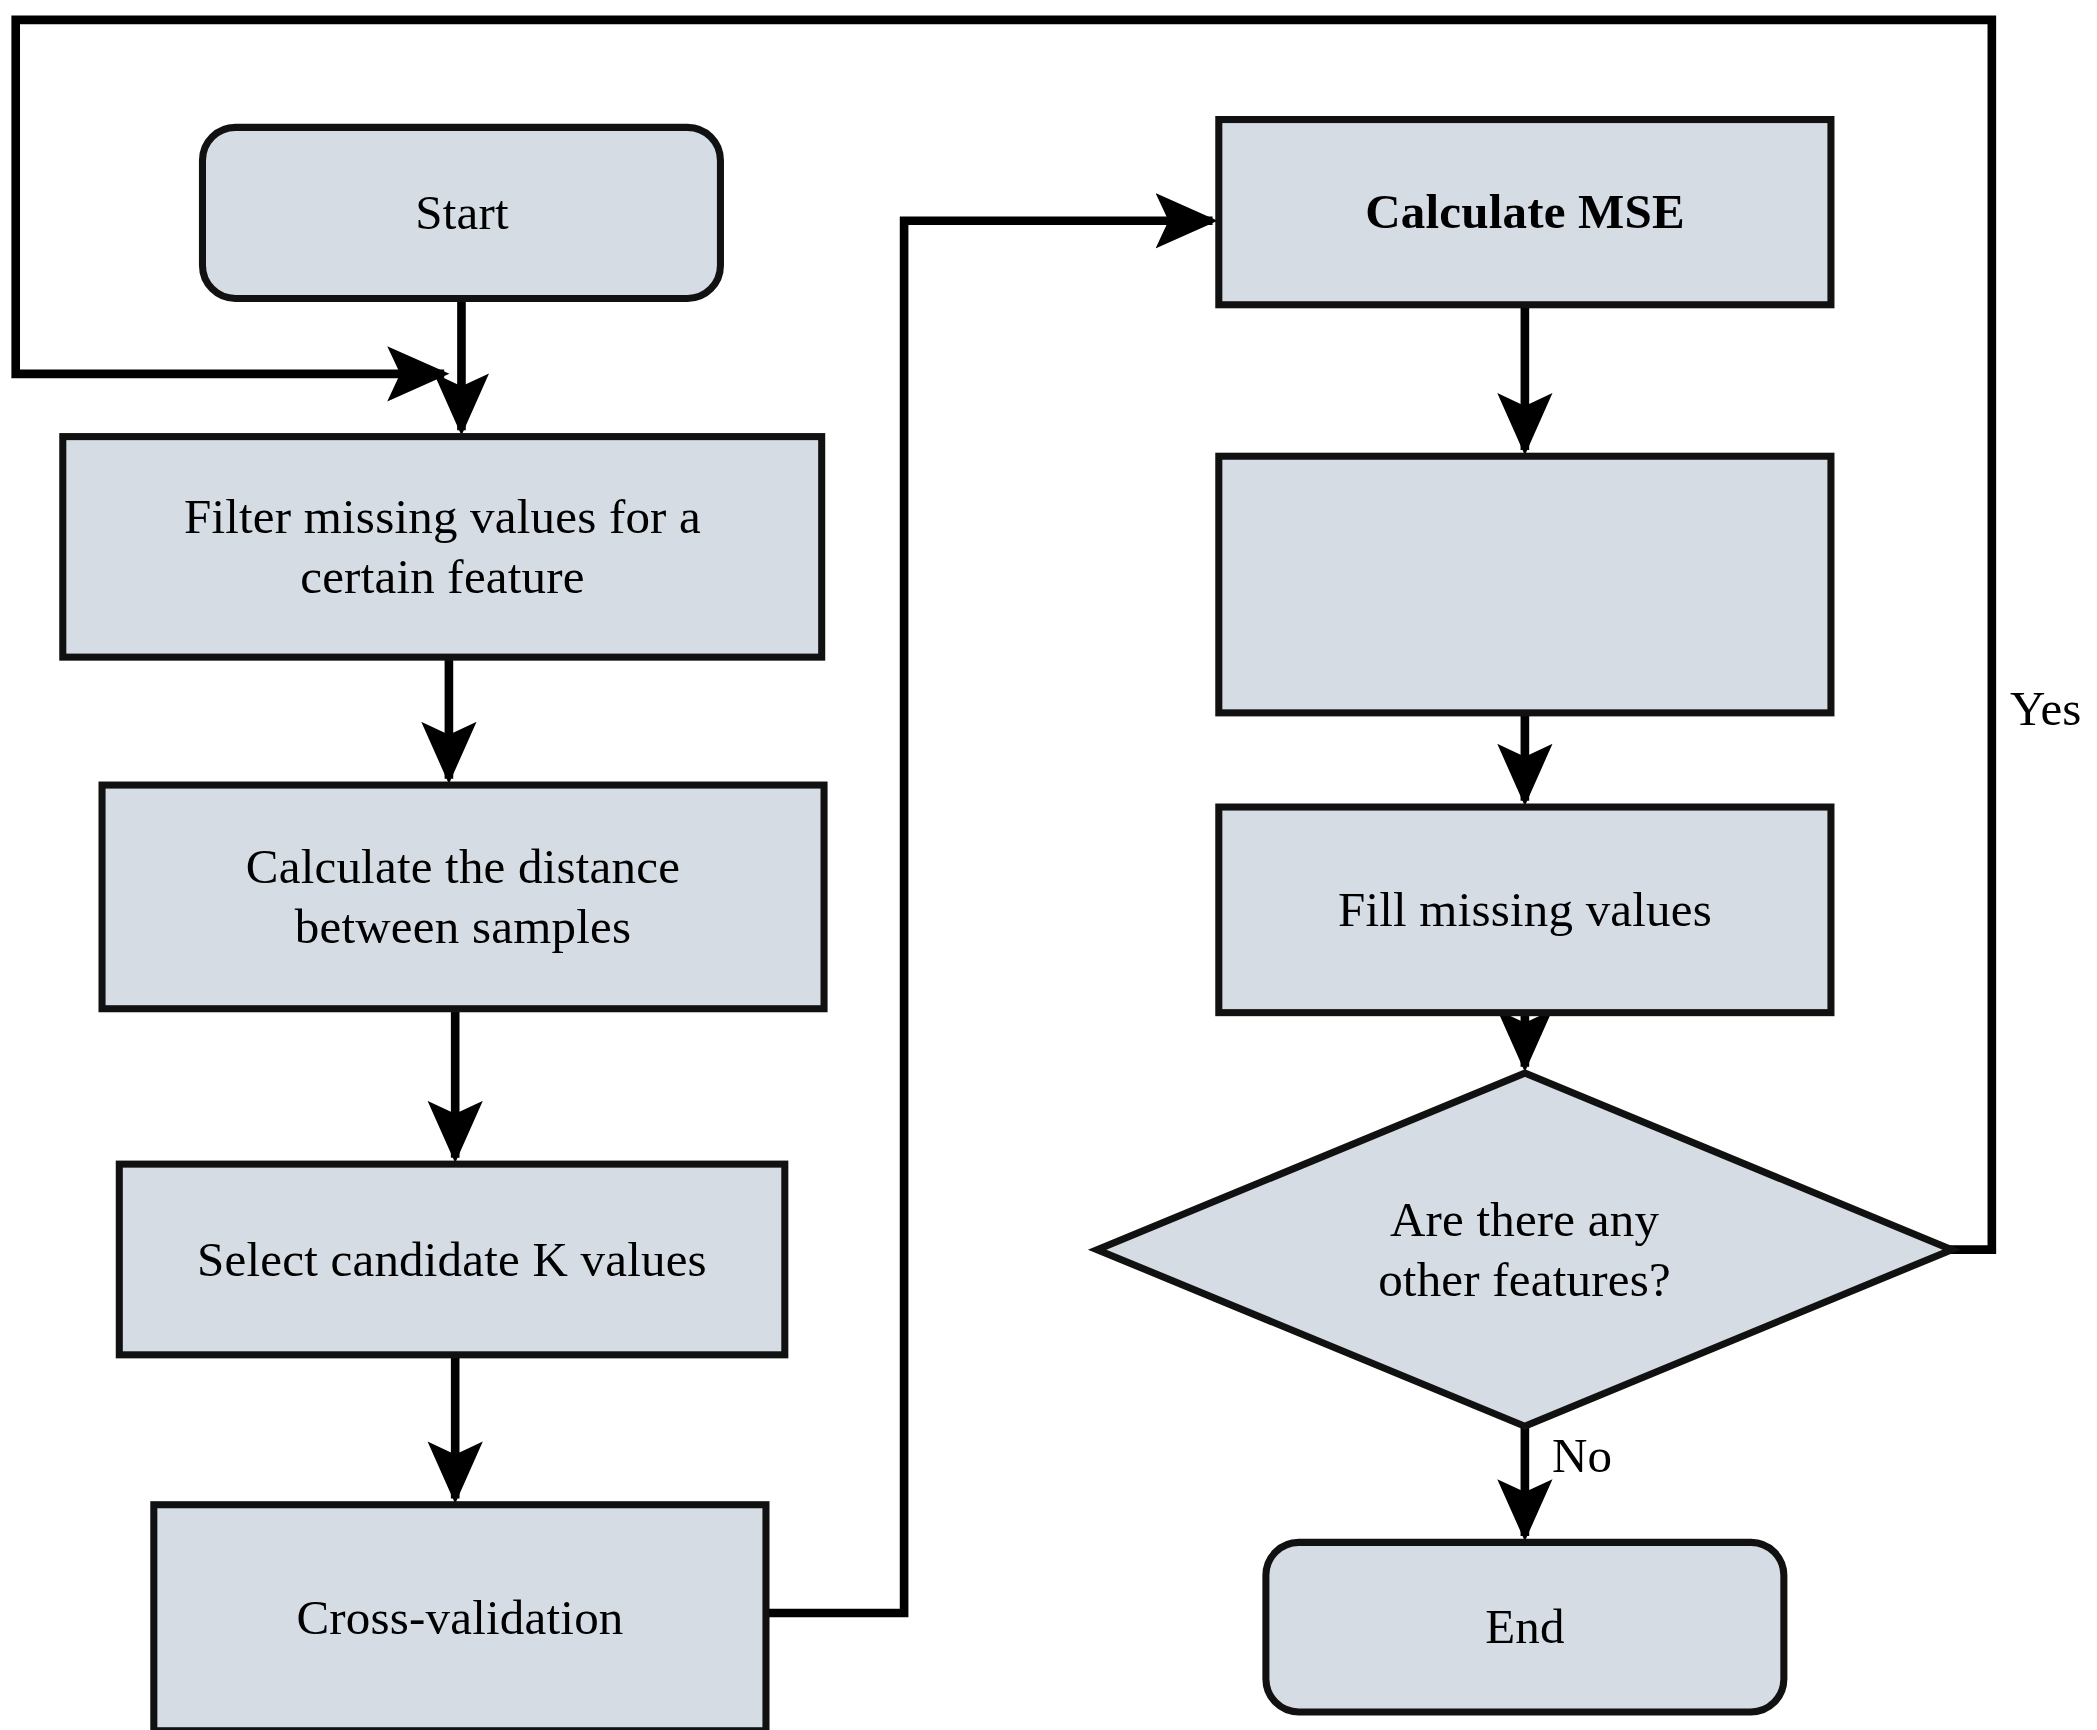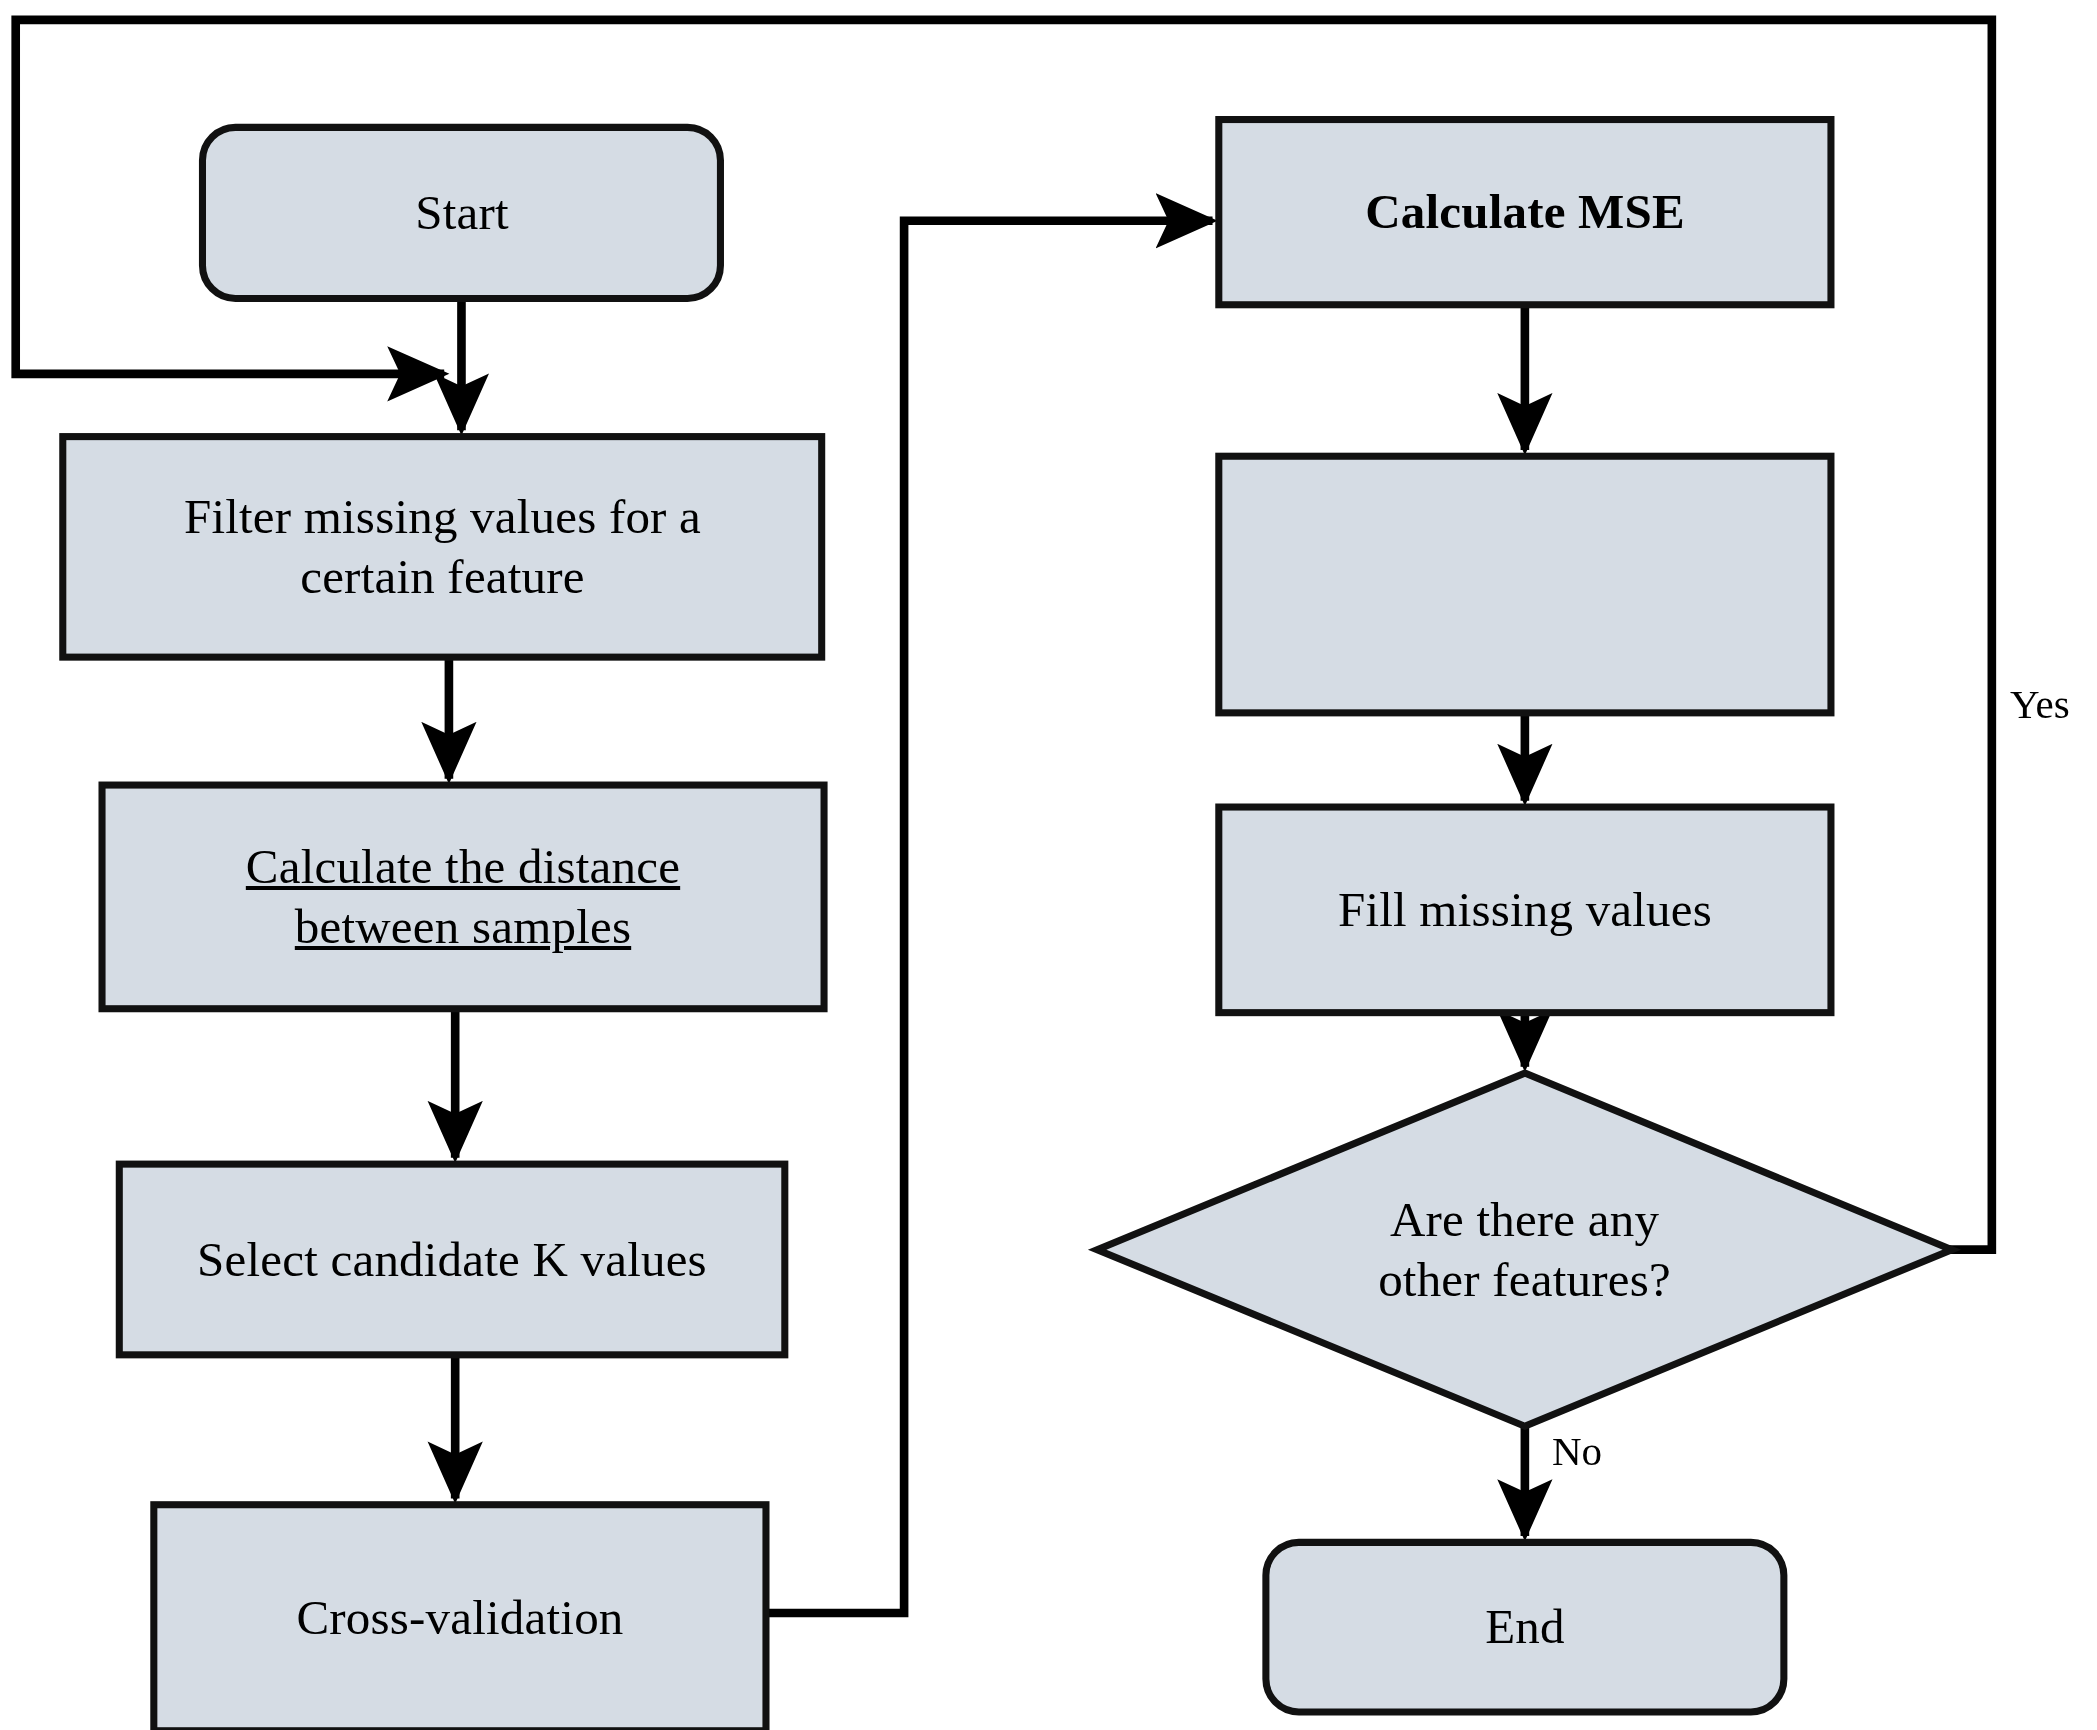--- a/index.html
+++ b/index.html
@@ -35,21 +35,21 @@
     font-size: 49px;
     line-height: 1.22;
     white-space: pre-line;
     pointer-events: none;
     letter-spacing: 0.2px;
   }
   .edge-label {
     position: absolute;
     color: #000000;
     font-family: "Liberation Serif", "DejaVu Serif", serif;
-    font-size: 41px;
+    font-size: 49px;
     line-height: 1;
     white-space: nowrap;
   }
 </style>
 </head>
 <body>
 
 <div id="flowchart-canvas">
 
   <svg id="flow-svg" viewBox="0 0 2672 2205" xmlns="http://www.w3.org/2000/svg">
@@ -104,21 +104,21 @@
 
       <rect x="1613" y="1965" width="660" height="216" rx="42" ry="42" fill="#d5dce4" stroke="#111111" stroke-width="9"></rect>
     </g>
   </svg>
 
   <div class="node-label" style="left:63px; top:436px; width:759px; height:221px;">Filter missing values for a
 certain feature</div>
 
   <div class="node-label" style="left:203px; top:127px; width:518px; height:171px;">Start</div>
 
-  <div class="node-label" style="left:102px; top:785px; width:722px; height:224px;text-decoration:underline;">Calculate the distance
+  <div class="node-label" style="left:102px; top:785px; width:722px; height:224px;">Calculate the distance
 between samples</div>
 
   <div class="node-label" style="left:119px; top:1164px; width:666px; height:191px;">Select candidate K values</div>
 
   <div class="node-label" style="left:154px; top:1505px; width:612px; height:226px;">Cross-validation</div>
 
   <div class="node-label" style="left:1219px; top:119px; width:612px; height:185px;font-weight:bold;">Calculate MSE</div>
 
 
   <div class="node-label" style="left:1219px; top:807px; width:612px; height:206px;">Fill missing values</div>

